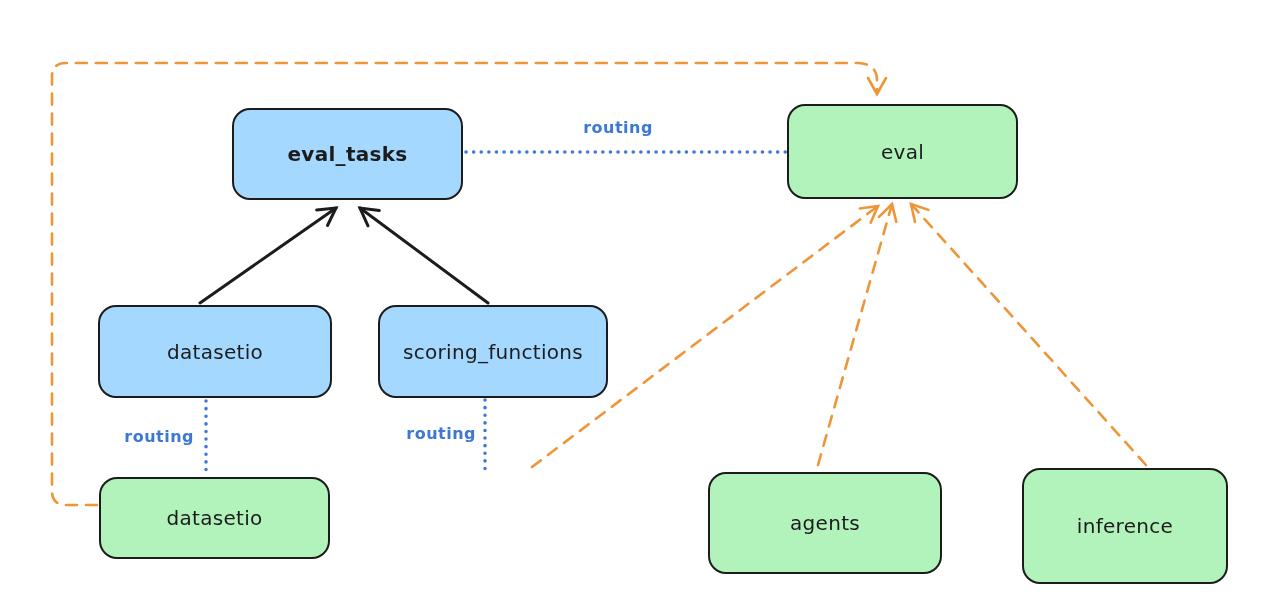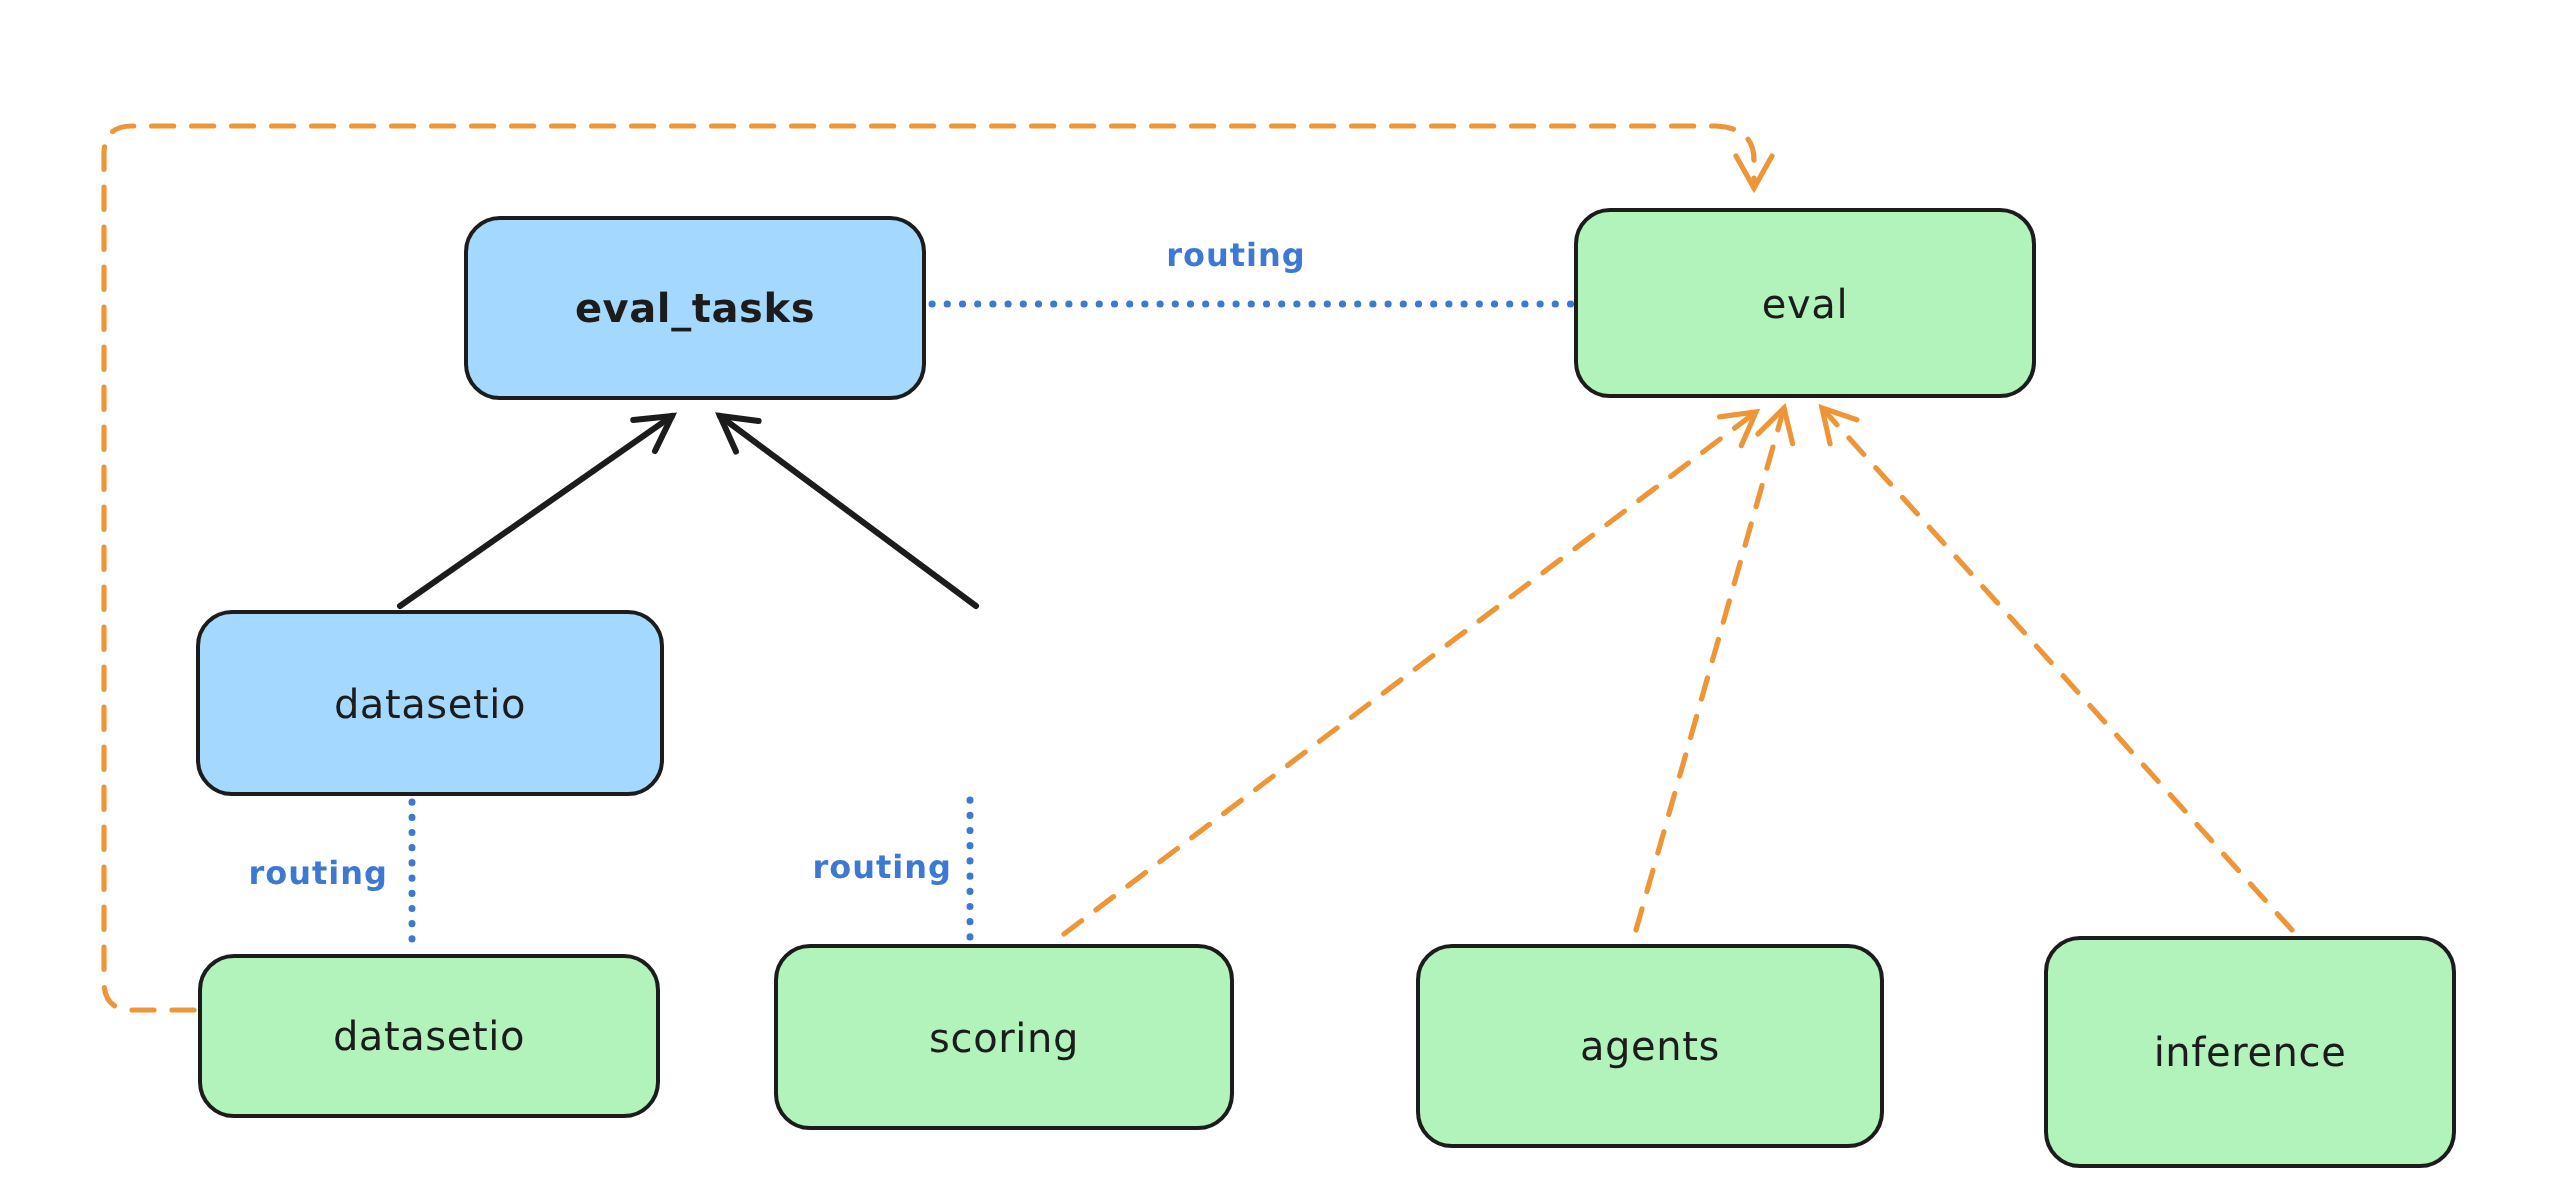--- a/index.html
+++ b/index.html
@@ -74,25 +74,25 @@
 
   <div class="node blue n-eval-tasks">
     <span>eval_tasks</span>
   </div>
   <div class="node green n-eval">
     <span>eval</span>
   </div>
   <div class="node blue n-datasets">
     <span>datasetio</span>
   </div>
+  <div class="node blue n-scoring-functions">
+    <span>scoring_functions</span>
+  </div>
   <div class="node green n-datasetio">
     <span>datasetio</span>
-  </div>
-  <div class="node green n-scoring">
-    <span>scoring</span>
   </div>
   <div class="node green n-agents">
     <span>agents</span>
   </div>
   <div class="node green n-inference">
     <span>inference</span>
   </div>
 
   <div class="routing-label rl-top">routing</div>
   <div class="routing-label rl-left">routing</div>

